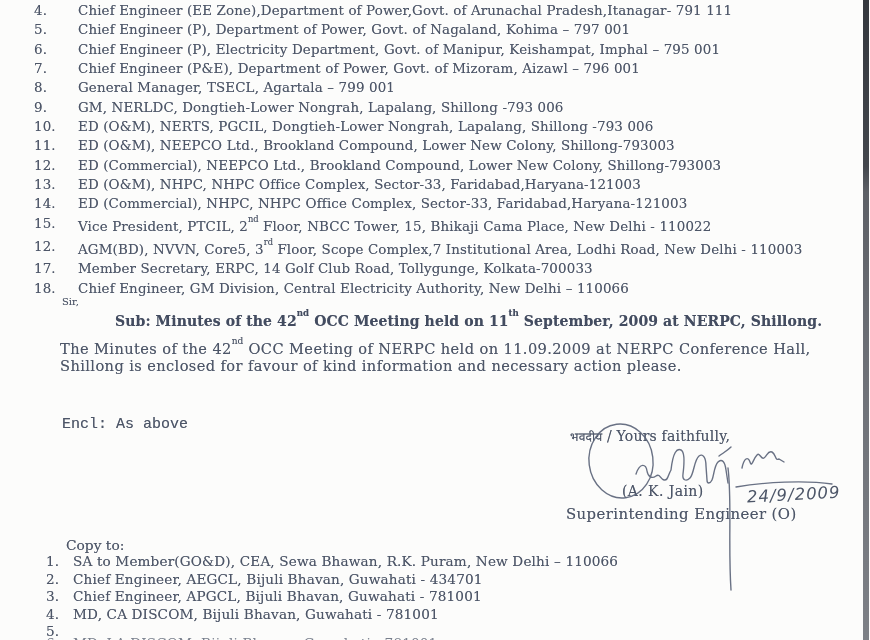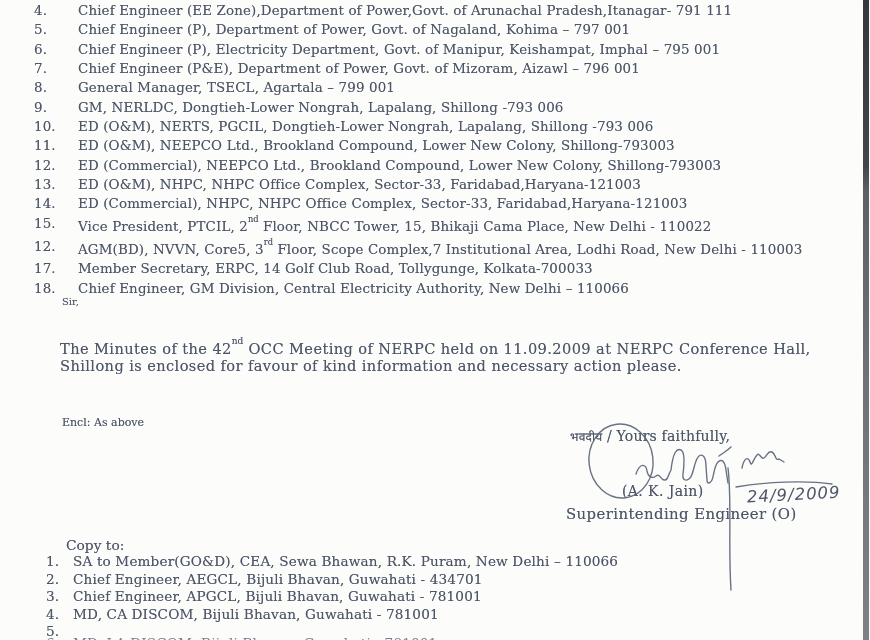--- a/index.html
+++ b/index.html
@@ -20,21 +20,21 @@
   
   .addr-list{position:absolute;top:1px;left:34px;width:820px;}
   .addr-row{display:flex;line-height:19.35px;font-size:13.4px;letter-spacing:0.15px;white-space:nowrap;}
   .addr-num{display:inline-block;width:44px;flex:0 0 44px;}
   sup{font-size:62%;position:relative;top:-0.45em;letter-spacing:0;}
   .salutation{position:absolute;top:296px;left:62px;font-size:10px;}
   .subject{position:absolute;top:312px;left:115px;font-size:14px;font-weight:bold;color:#434c60;letter-spacing:0.1px;}
   .para1{position:absolute;top:337px;left:60px;width:760px;font-size:14.6px;line-height:17px;letter-spacing:0.4px;}
   .para2{position:absolute;top:381px;left:60px;width:790px;font-size:14px;letter-spacing:0.3px;white-space:nowrap;}
   .website{font-weight:bold;text-decoration:underline;color:#434c60;letter-spacing:0.2px;}
-  .encl{position:absolute;top:416px;left:62px;font-size:11px;}
+  .encl{position:absolute;top:416px;left:62px;font-size:15px;font-family:Liberation Mono, monospace;}
   .valediction{position:absolute;top:428px;left:570px;font-size:14px;letter-spacing:0.2px;}
   .valediction .hindi{font-family:"DejaVu Sans",sans-serif;font-size:12px;}
   .sig-name{position:absolute;top:483px;left:622px;font-size:14px;letter-spacing:0.4px;}
   .sig-title{position:absolute;top:505px;left:566px;font-size:14.9px;letter-spacing:0.4px;}
   .sig-date{
     position:absolute;top:485px;left:747px;width:96px;
     font-family:"DejaVu Sans",sans-serif;font-style:italic;
     font-size:16.5px;color:#4d5668;transform:rotate(-3deg);letter-spacing:1px;
   }
   .copy-label{position:absolute;top:537px;left:66px;font-size:13.8px;}
@@ -127,20 +127,21 @@
       </div>
 
       <div class="addr-row">
         <span class="addr-num">18.</span>
         <span class="addr-text ordinals">Chief Engineer, GM Division, Central Electricity Authority, New Delhi – 110066</span>
       </div>
     </div>
 
   <div class="salutation soft">Sir,</div>
 
+  <div class="subject ordinals soft">Sub: Minutes of the 42<sup>nd</sup> OCC Meeting held on 11<sup>th</sup> September, 2009 at NERPC, Shillong.</div>
 
   <div class="para1 ordinals soft">The Minutes of the 42<sup>nd</sup> OCC Meeting of NERPC held on 11.09.2009 at NERPC Conference Hall, Shillong is enclosed for favour of kind information and necessary action please.</div>
 
 
   <div class="encl soft">Encl: As above</div>
 
   <div class="valediction soft"><span class="hindi">भवदीय</span><span> / </span><span>Yours faithfully,</span></div>
 
   <div class="sig-name soft">(A. K. Jain)</div>
   <div class="sig-title soft">Superintending Engineer (O)</div>

